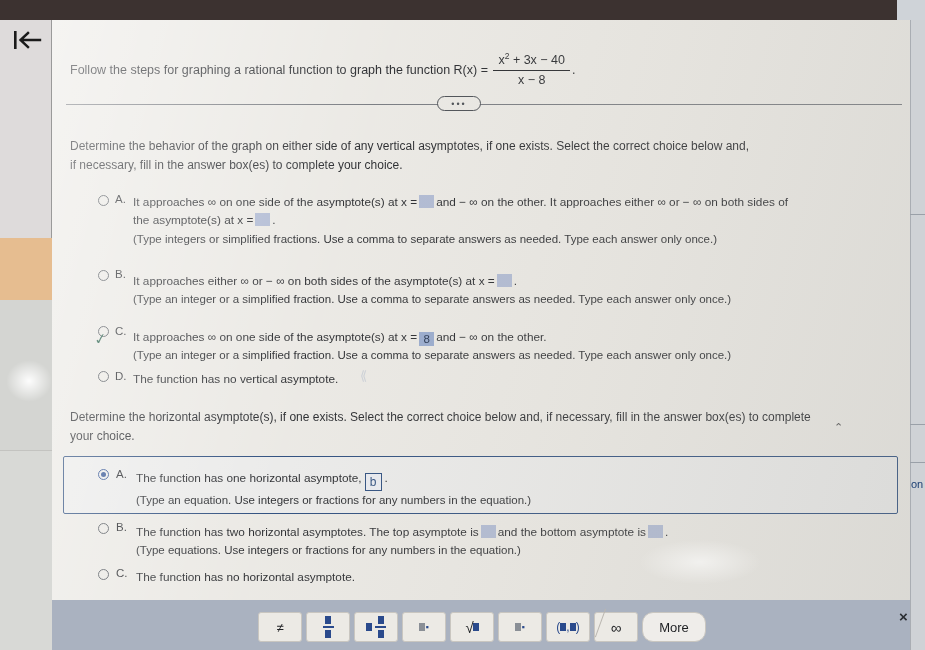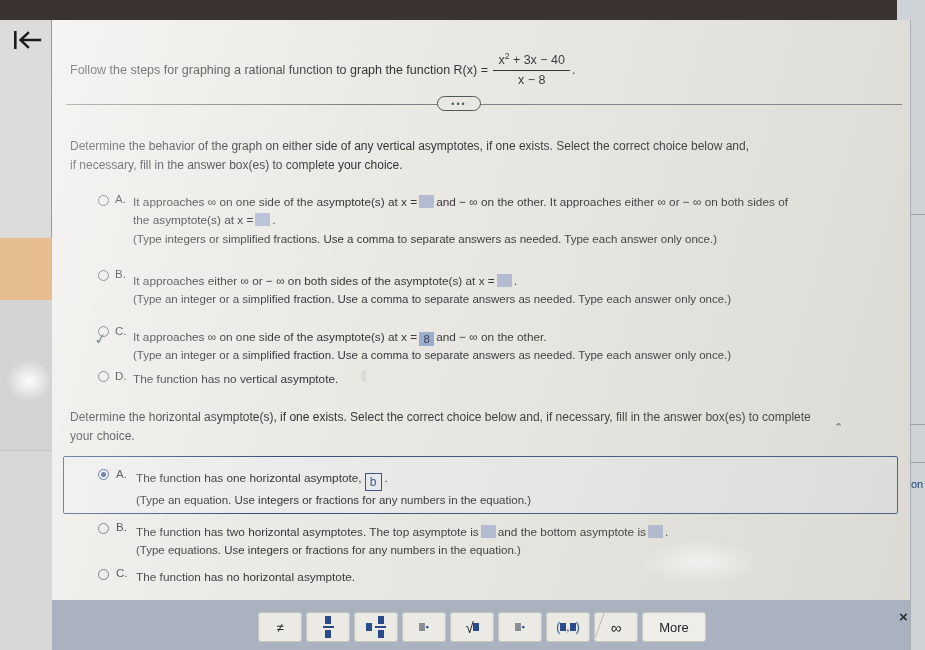--- a/index.html
+++ b/index.html
@@ -172,21 +172,21 @@
     display: flex; gap: 4px; align-items: center;
   }
   .pal-btn {
     min-width: 44px; height: 30px;
     background: #eceae5; border: 1px solid #c9c6c0;
     border-radius: 3px;
     display: flex; align-items: center; justify-content: center;
     font-size: 13px; color: #1d1f22;
     padding: 0 8px;
   }
-  .pal-btn.more { font-size: 13px; min-width: 64px; background: #efedea; }
+  .pal-btn.more { font-size: 13px; min-width: 64px; background: #efedea; border-radius: 11px; }
   .sq { display: inline-block; width: 6px; height: 8px; background: #2a4a8c; }
   .sq.gray { background: #8a8f96; }
   .mini-frac { display: inline-flex; flex-direction: column; align-items: center; line-height: 1; }
   .mini-frac .bar { width: 11px; height: 1.4px; background: #2a4a8c; margin: 2px 0; }
   .close-x {
     position: absolute; left: 899px; top: 608px;
     font-size: 15px; color: #2b2e33; font-weight: bold;
   }
   .pal-slash {
     position: absolute; left: 600px; top: 608px;

